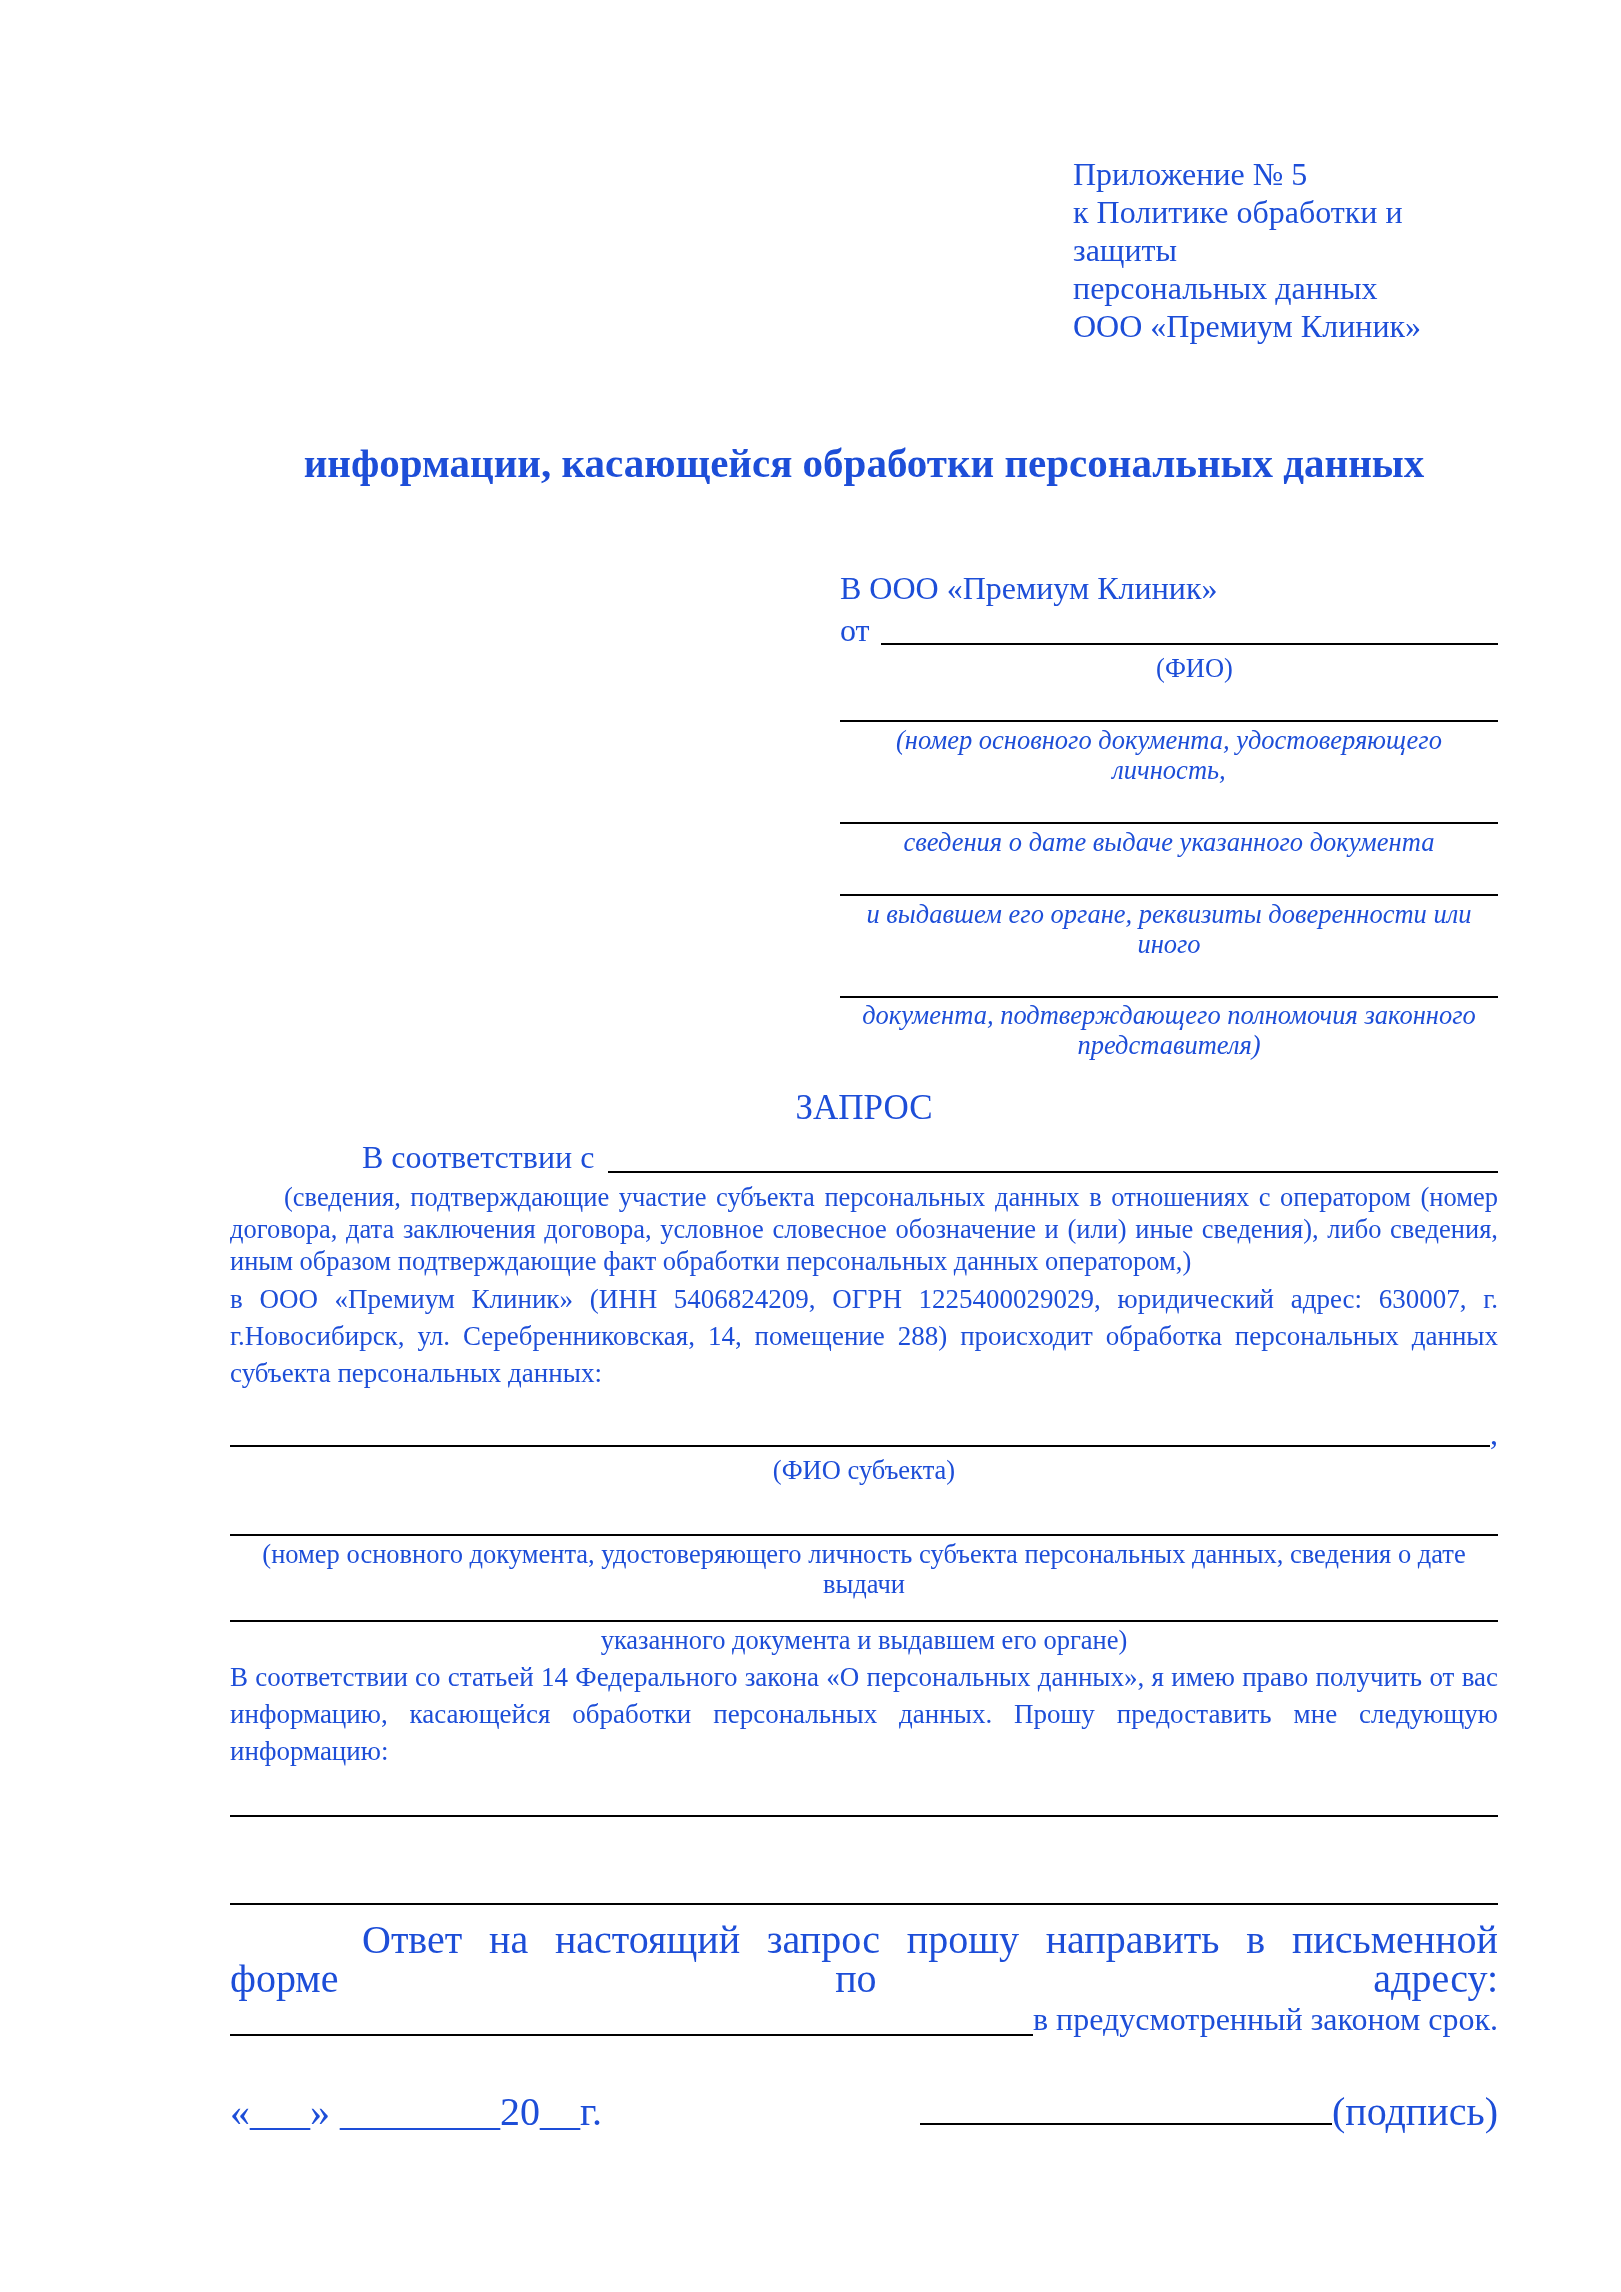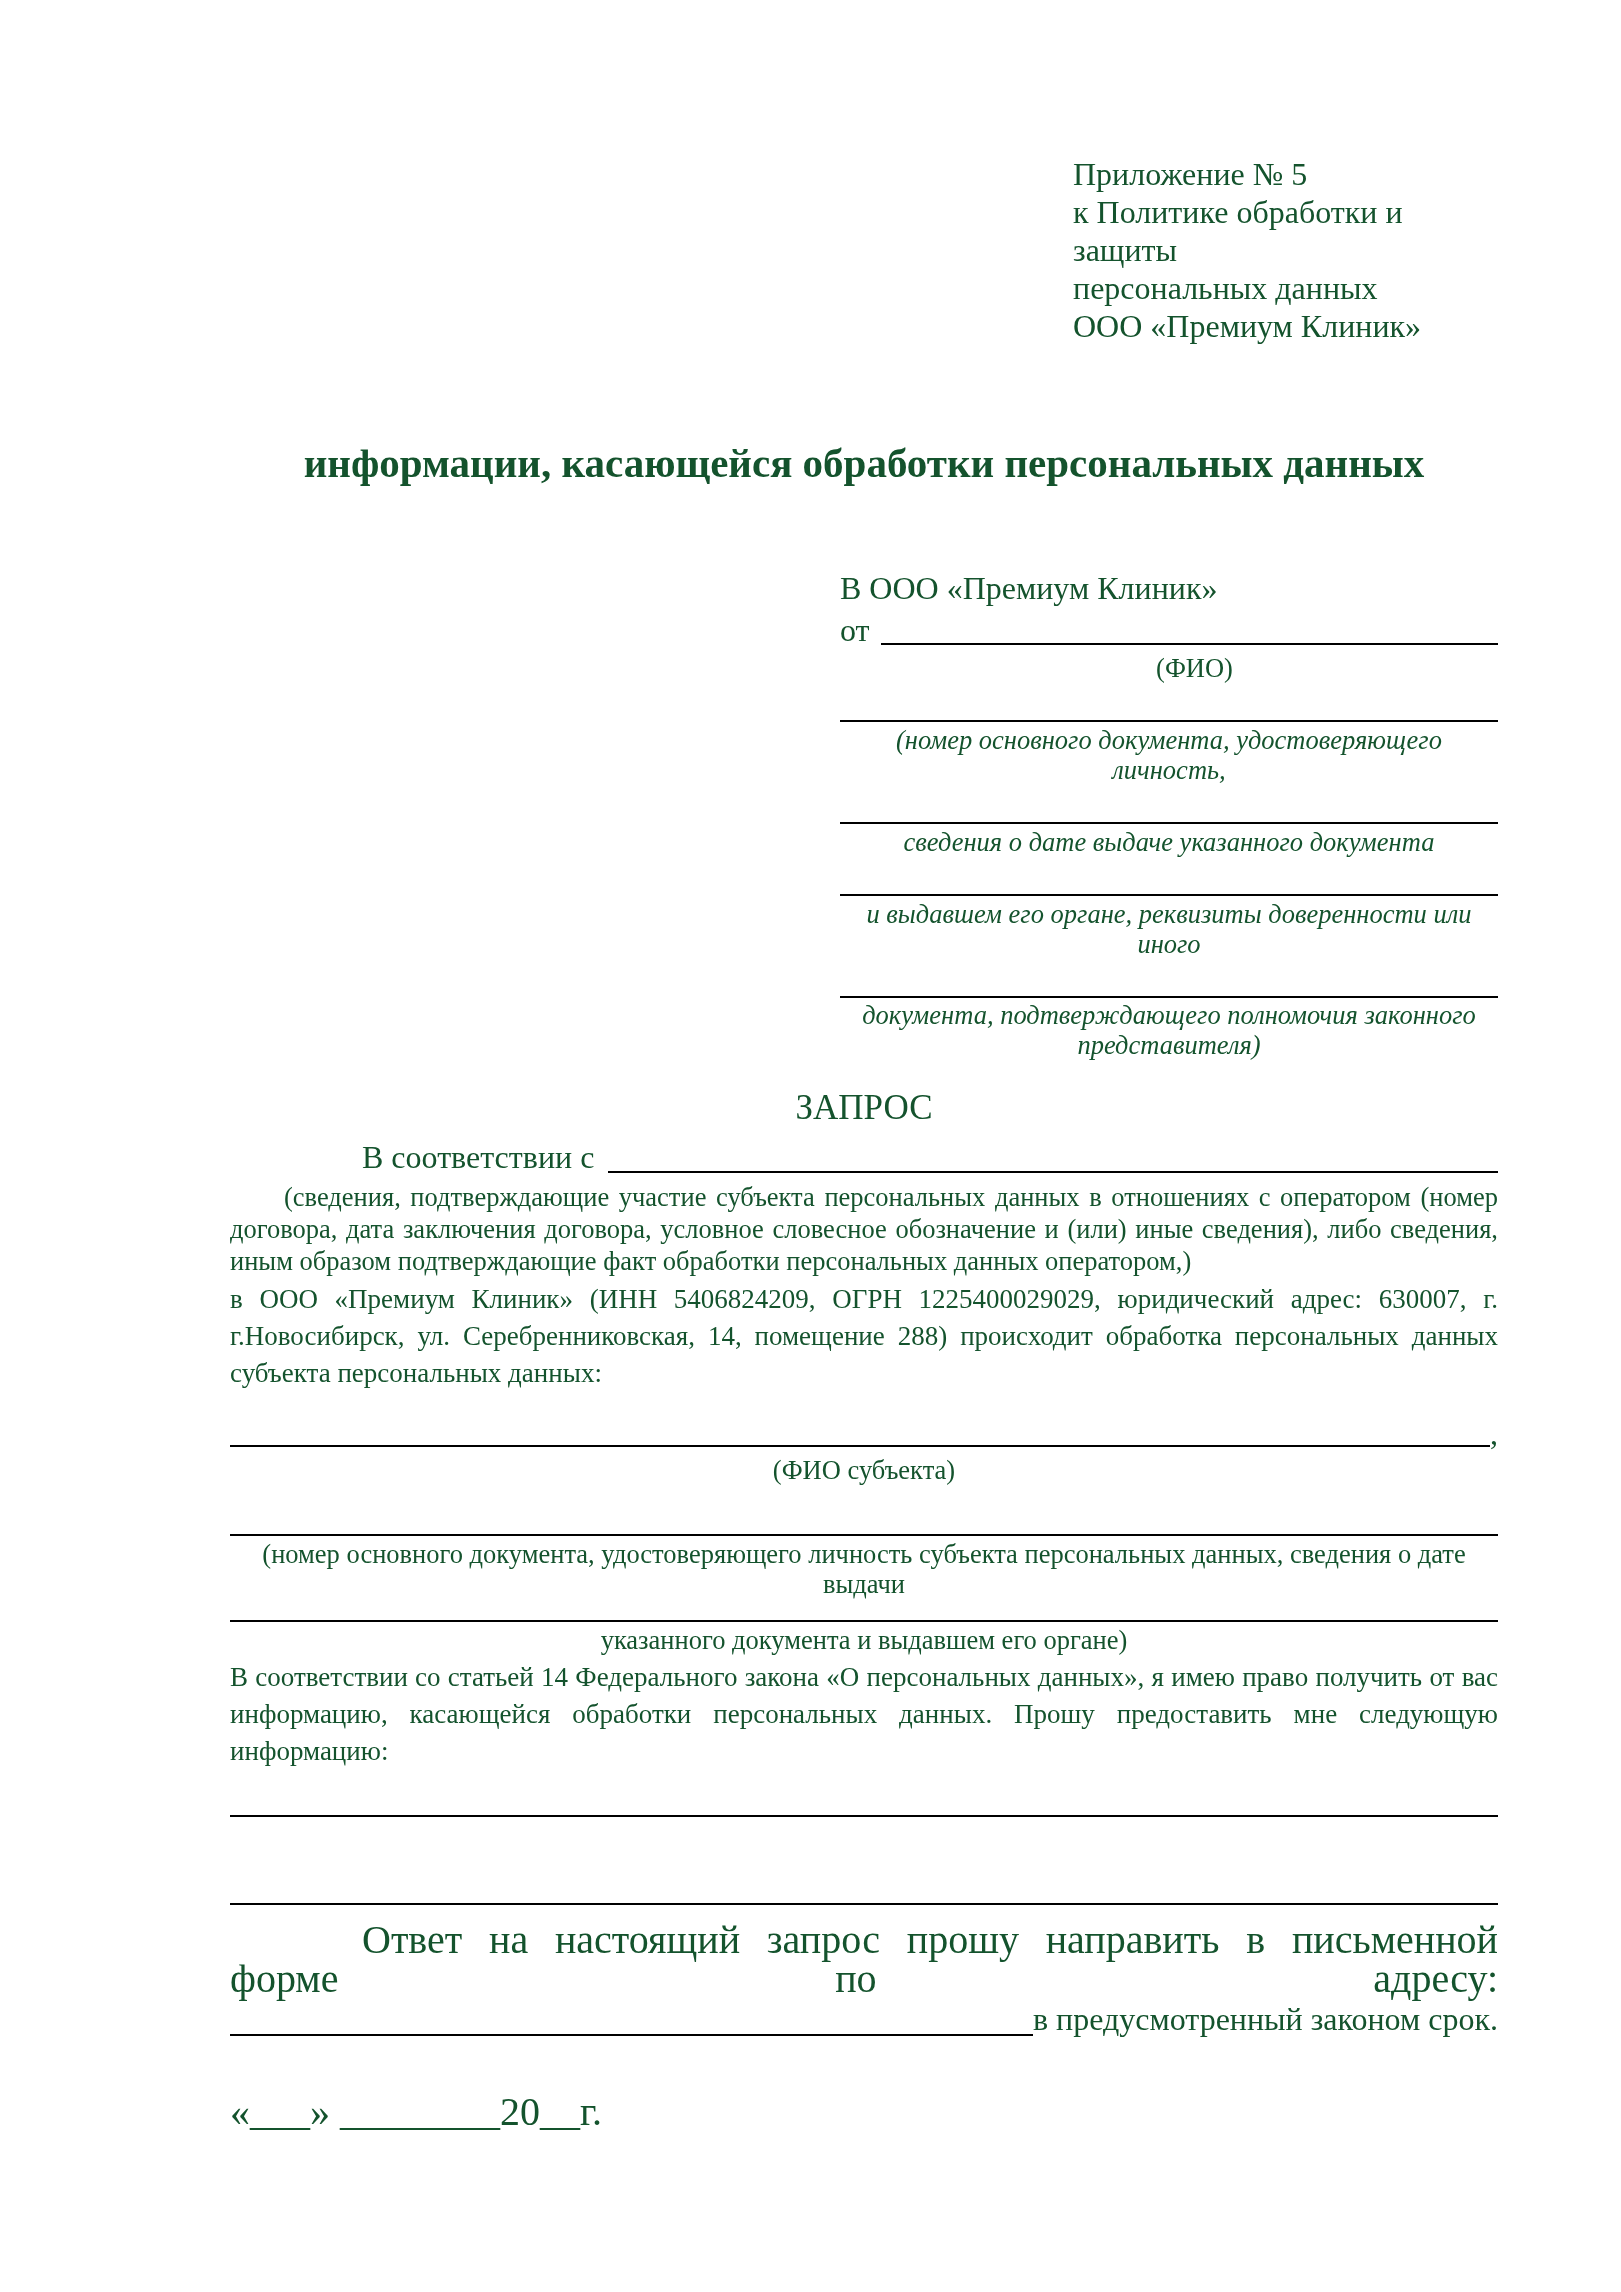--- a/index.html
+++ b/index.html
@@ -6,21 +6,21 @@
     margin: 0;
     padding: 0;
     background: #ffffff;
   }
   .page {
     position: relative;
     width: 1621px;
     height: 2293px;
     margin: 0 auto;
     background: #ffffff;
-    color: #14532d;
+    color: #1d4ed8;
     font-family: "Liberation Serif", "DejaVu Serif", serif;
     box-sizing: border-box;
     padding: 155px 123px 0 230px;
     overflow: hidden;
   }
   
   .appendix {
     margin-left: 843px;
     font-size: 32px;
     line-height: 38px;
@@ -198,16 +198,20 @@
   <div class="rule blank2"></div>
 
   <div class="reply-line">Ответ на настоящий запрос прошу направить в письменной форме по адресу:</div>
   <div class="reply-row2">
     <span class="fill"></span>
     <span class="tail">в предусмотренный законом срок.</span>
   </div>
 
   <div class="footer-row">
     <span>«___» ________20__г.</span>
+    <span class="sig-group">
+      <span class="sig-line"></span>
+      <span>(подпись)</span>
+    </span>
   </div>
 
 </div>
 
 
 </body></html>

